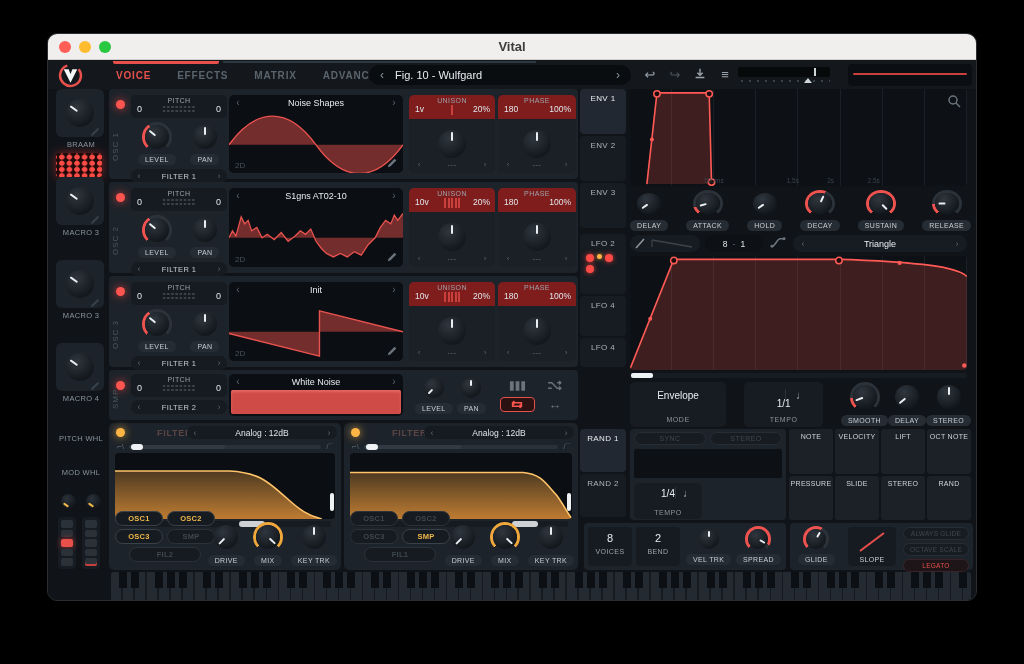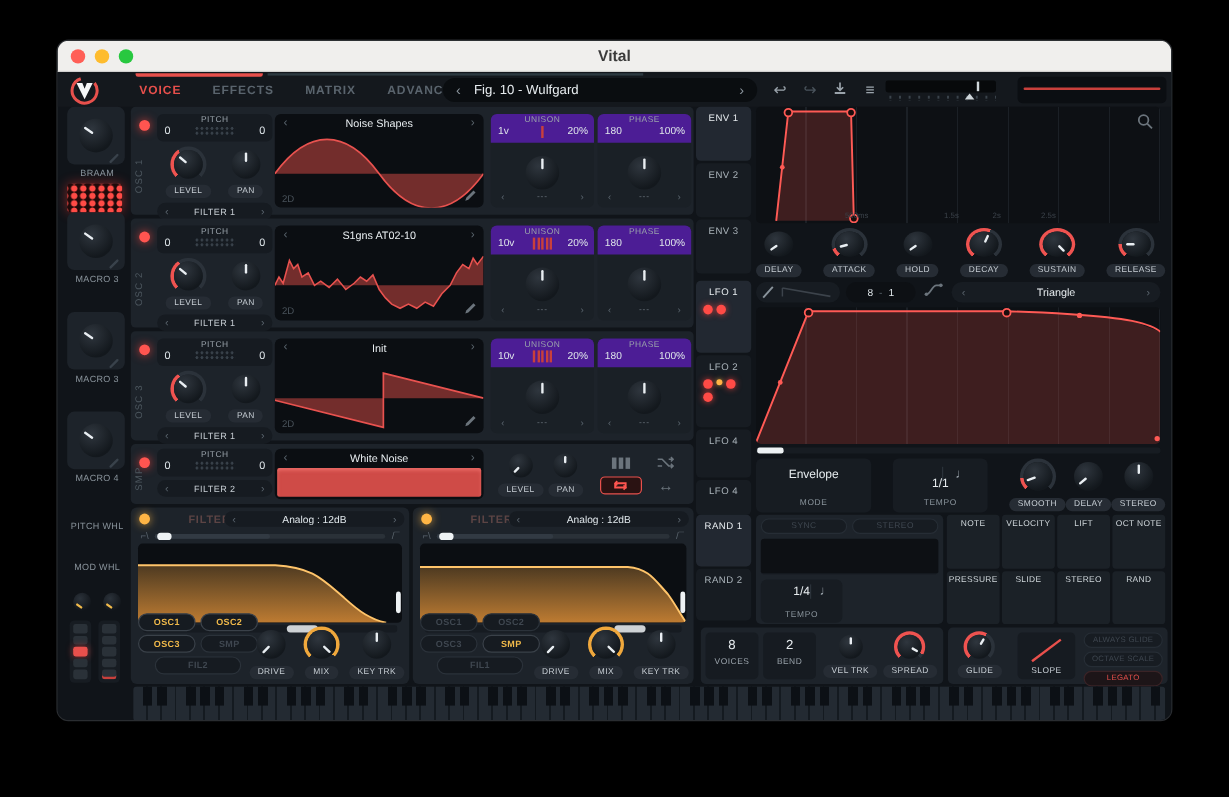--- a/index.html
+++ b/index.html
@@ -68,21 +68,21 @@
   .selector .chev { width:16px; text-align:center; color:#5a646d; font-size:9px; }
   .selector .sval { flex:1; text-align:center; letter-spacing:.05em; }
   .wavepanel { position:absolute; left:120px; top:6px; width:174px; bottom:6px; background:#0b0e12; border-radius:5px; overflow:hidden; }
   .wavehead { position:absolute; left:0; right:0; top:0; height:15px; display:flex; align-items:center; }
   .wavehead .chev { width:18px; text-align:center; color:#5a646d; font-size:10px; }
   .wavehead .wname { flex:1; text-align:center; font-size:9px; color:#e7ecef; }
   .wavesvg { position:absolute; left:0; right:0; top:15px; bottom:0; }
   .tag2d { position:absolute; left:6px; bottom:3px; font-size:8px; color:#49525a; }
   .pencil { position:absolute; right:5px; bottom:4px; width:12px; height:12px; }
   .modpanel { position:absolute; top:6px; bottom:6px; width:86px; background:#1a2026; border-radius:5px; }
-  .modpanel .mhead { position:relative; height:24px; background:#4c1d95; border-radius:5px 5px 0 0; }
+  .modpanel .mhead { position:relative; height:24px; background:#7f1d1d; border-radius:5px 5px 0 0; }
   .modpanel .mlabel { position:absolute; left:0; right:0; top:2px; text-align:center; font-size:7px; color:#9aa3ab; letter-spacing:.06em; }
   .modpanel .mleft { position:absolute; left:6px; top:9px; font-size:8.5px; color:#dfe6ea; }
   .modpanel .mright { position:absolute; right:5px; top:9px; font-size:8.5px; color:#dfe6ea; }
   .unibars { position:absolute; left:50%; top:10px; transform:translateX(-50%); display:flex; gap:1.5px; }
   .unibar { width:2px; height:10px; background:#c9403c; }
   .modpanel .mknob { position:absolute; left:50%; top:32px; transform:translateX(-50%); }
   .modpanel .msel { position:absolute; left:4px; right:4px; bottom:3px; height:12px; display:flex; align-items:center; font-size:7px; color:#5a646d; }
   .modpanel .msel .chev { width:12px; text-align:center; font-size:8px; }
   .modpanel .msel .sval { flex:1; text-align:center; letter-spacing:.1em; color:#6b747c; }
   
@@ -908,27 +908,20 @@
                   <i></i>
                 </div>
               </div>
             <div class="pill">RELEASE</div>
           </div>
         </div>
       </div>
 
       <div class="lfosec">
         <div class="rail" style="top:0">
-          <div class="railtab sel" style="height:60px">
-            <div class="rlabel">LFO 1</div>
-            <div class="moddots">
-                <div class="moddot"></div>
-                <div class="moddot"></div>
-              </div>
-          </div>
           <div class="railtab" style="height:60px">
             <div class="rlabel">LFO 2</div>
             <div class="moddots">
                 <div class="moddot"></div>
                 <div class="moddot sm"></div>
                 <div class="moddot"></div>
                 <div class="moddot"></div>
               </div>
           </div>
           <div class="railtab" style="height:40px">

